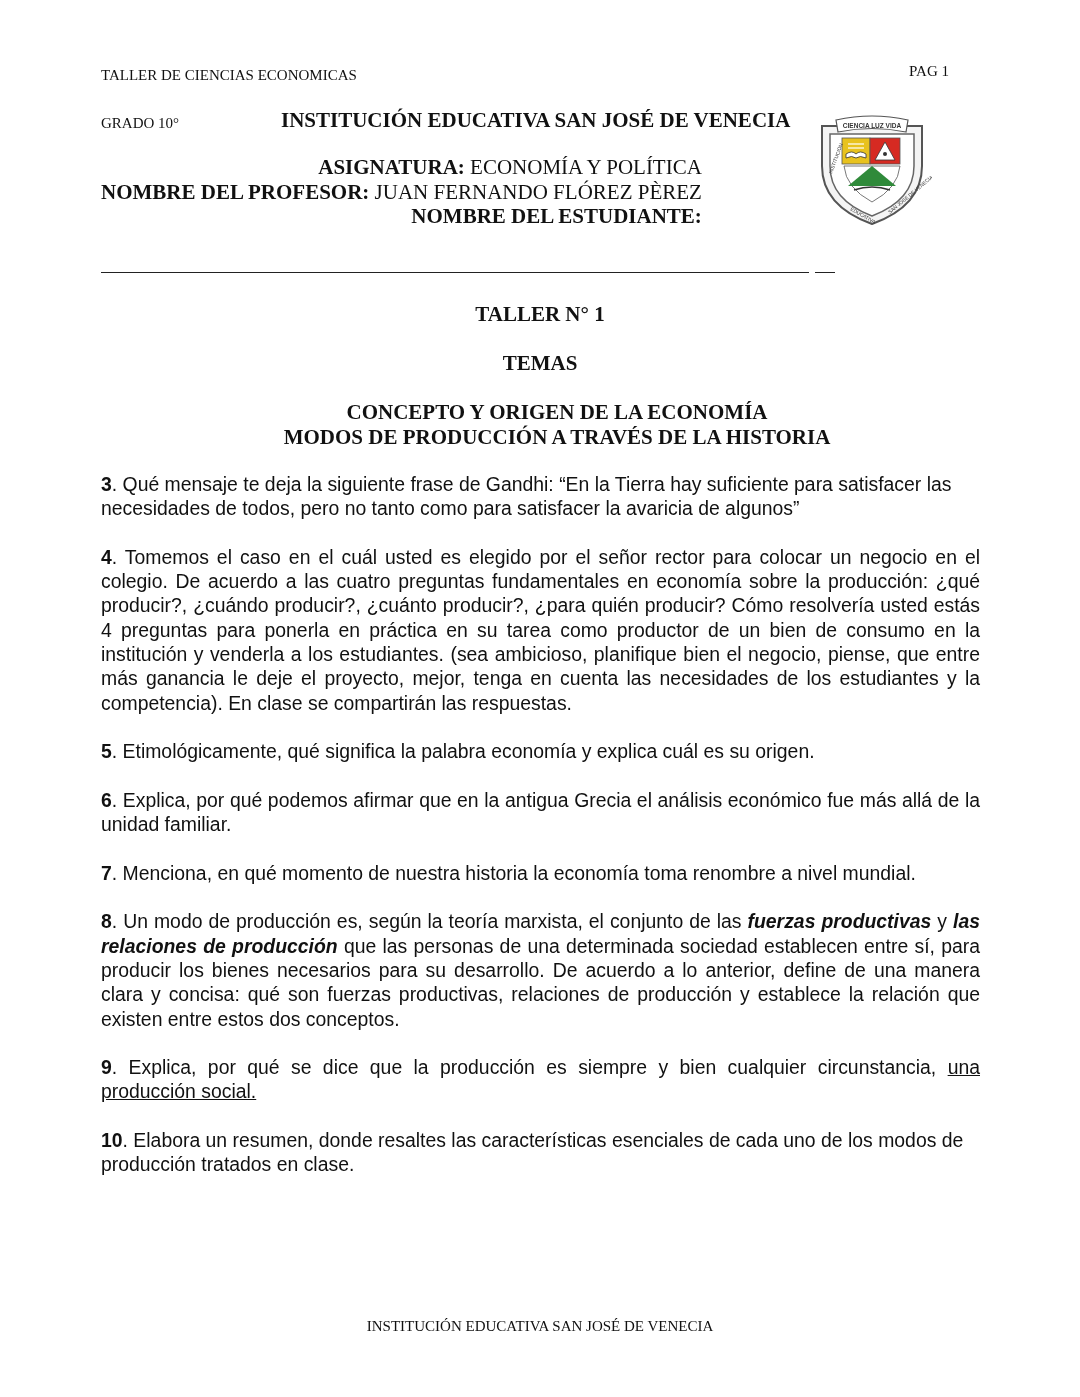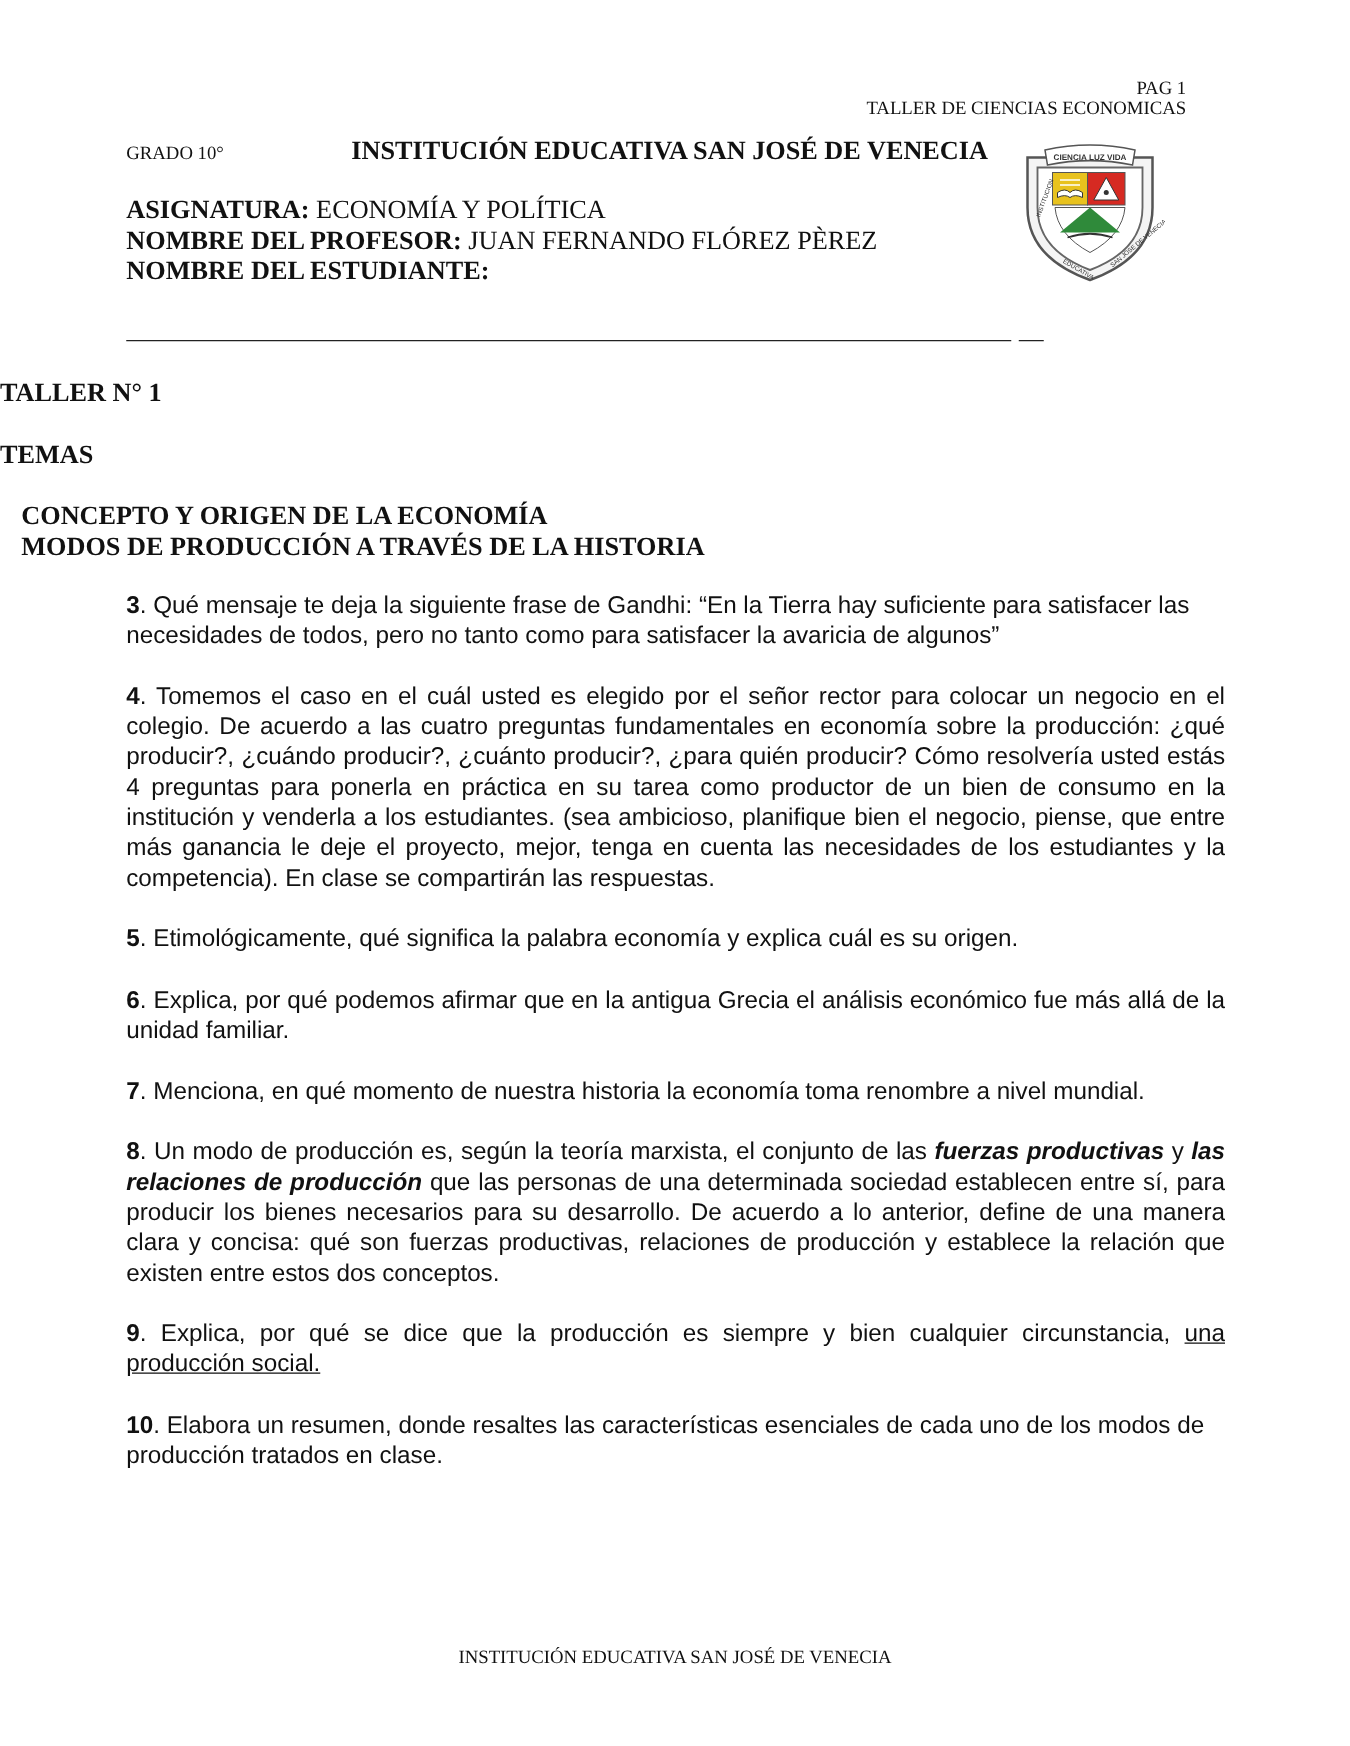--- a/index.html
+++ b/index.html
@@ -2,35 +2,35 @@
 <html><head>
 <meta charset="utf-8">
 <style>
   html, body { margin: 0; padding: 0; background: #ffffff; }
   body { width: 1080px; height: 1397px; position: relative; overflow: hidden; color: #111; }
   .serif { font-family: "Liberation Serif", "DejaVu Serif", serif; }
   .sans { font-family: "Liberation Sans", "DejaVu Sans", sans-serif; }
 
   .running-header { position: absolute; top: 63px; left: 101px; width: 848px; height: 20px; font-size: 15px; }
   .running-header .left { position: absolute; left: 0; top: 16px; margin-top: 36px; }
-  .running-header .center { position: absolute; left: 0; right: 0; top: 16px; text-align: right; }
+  .running-header .center { position: absolute; left: 0; right: 0; top: 4px; text-align: left; }
   .running-header .right { position: absolute; right: 0; top: 0; }
 
   .inst-title { position: absolute; top: 108px; left: 281px; font-size: 21px; font-weight: bold; white-space: nowrap; }
 
   .crest { position: absolute; top: 104px; left: 812px; width: 120px; height: 126px; }
 
   .info { position: absolute; top: 155px; left: 101px; font-size: 21px; line-height: 24.5px; }
-  .info .row { white-space: nowrap; }
+  .info .row { white-space: nowrap; text-align: right; }
   .info b { font-weight: bold; }
 
   .rule { position: absolute; top: 272px; left: 101px; width: 708px; border-top: 1.3px solid #222; }
   .rule2 { position: absolute; top: 272px; left: 815px; width: 20px; border-top: 1.3px solid #222; }
 
-  .center-title { position: absolute; left: 0; width: 1080px; text-align: left; font-weight: bold; font-size: 21px; line-height: 25px; }
+  .center-title { position: absolute; left: 0; width: 1080px; text-align: center; font-weight: bold; font-size: 21px; line-height: 25px; }
 
   .questions { position: absolute; top: 472px; left: 101px; width: 879px; font-size: 19.4px; line-height: 24.3px; }
   .q { margin: 0 0 24.3px 0; }
   .q.justify { text-align: justify; }
   .q b.num { font-weight: bold; }
   .q .bi { font-weight: bold; font-style: italic; }
   .q .ul { text-decoration: underline; }
 
   .footer { position: absolute; top: 1318px; left: 0; width: 1080px; text-align: center; font-size: 15px; }
 </style>

